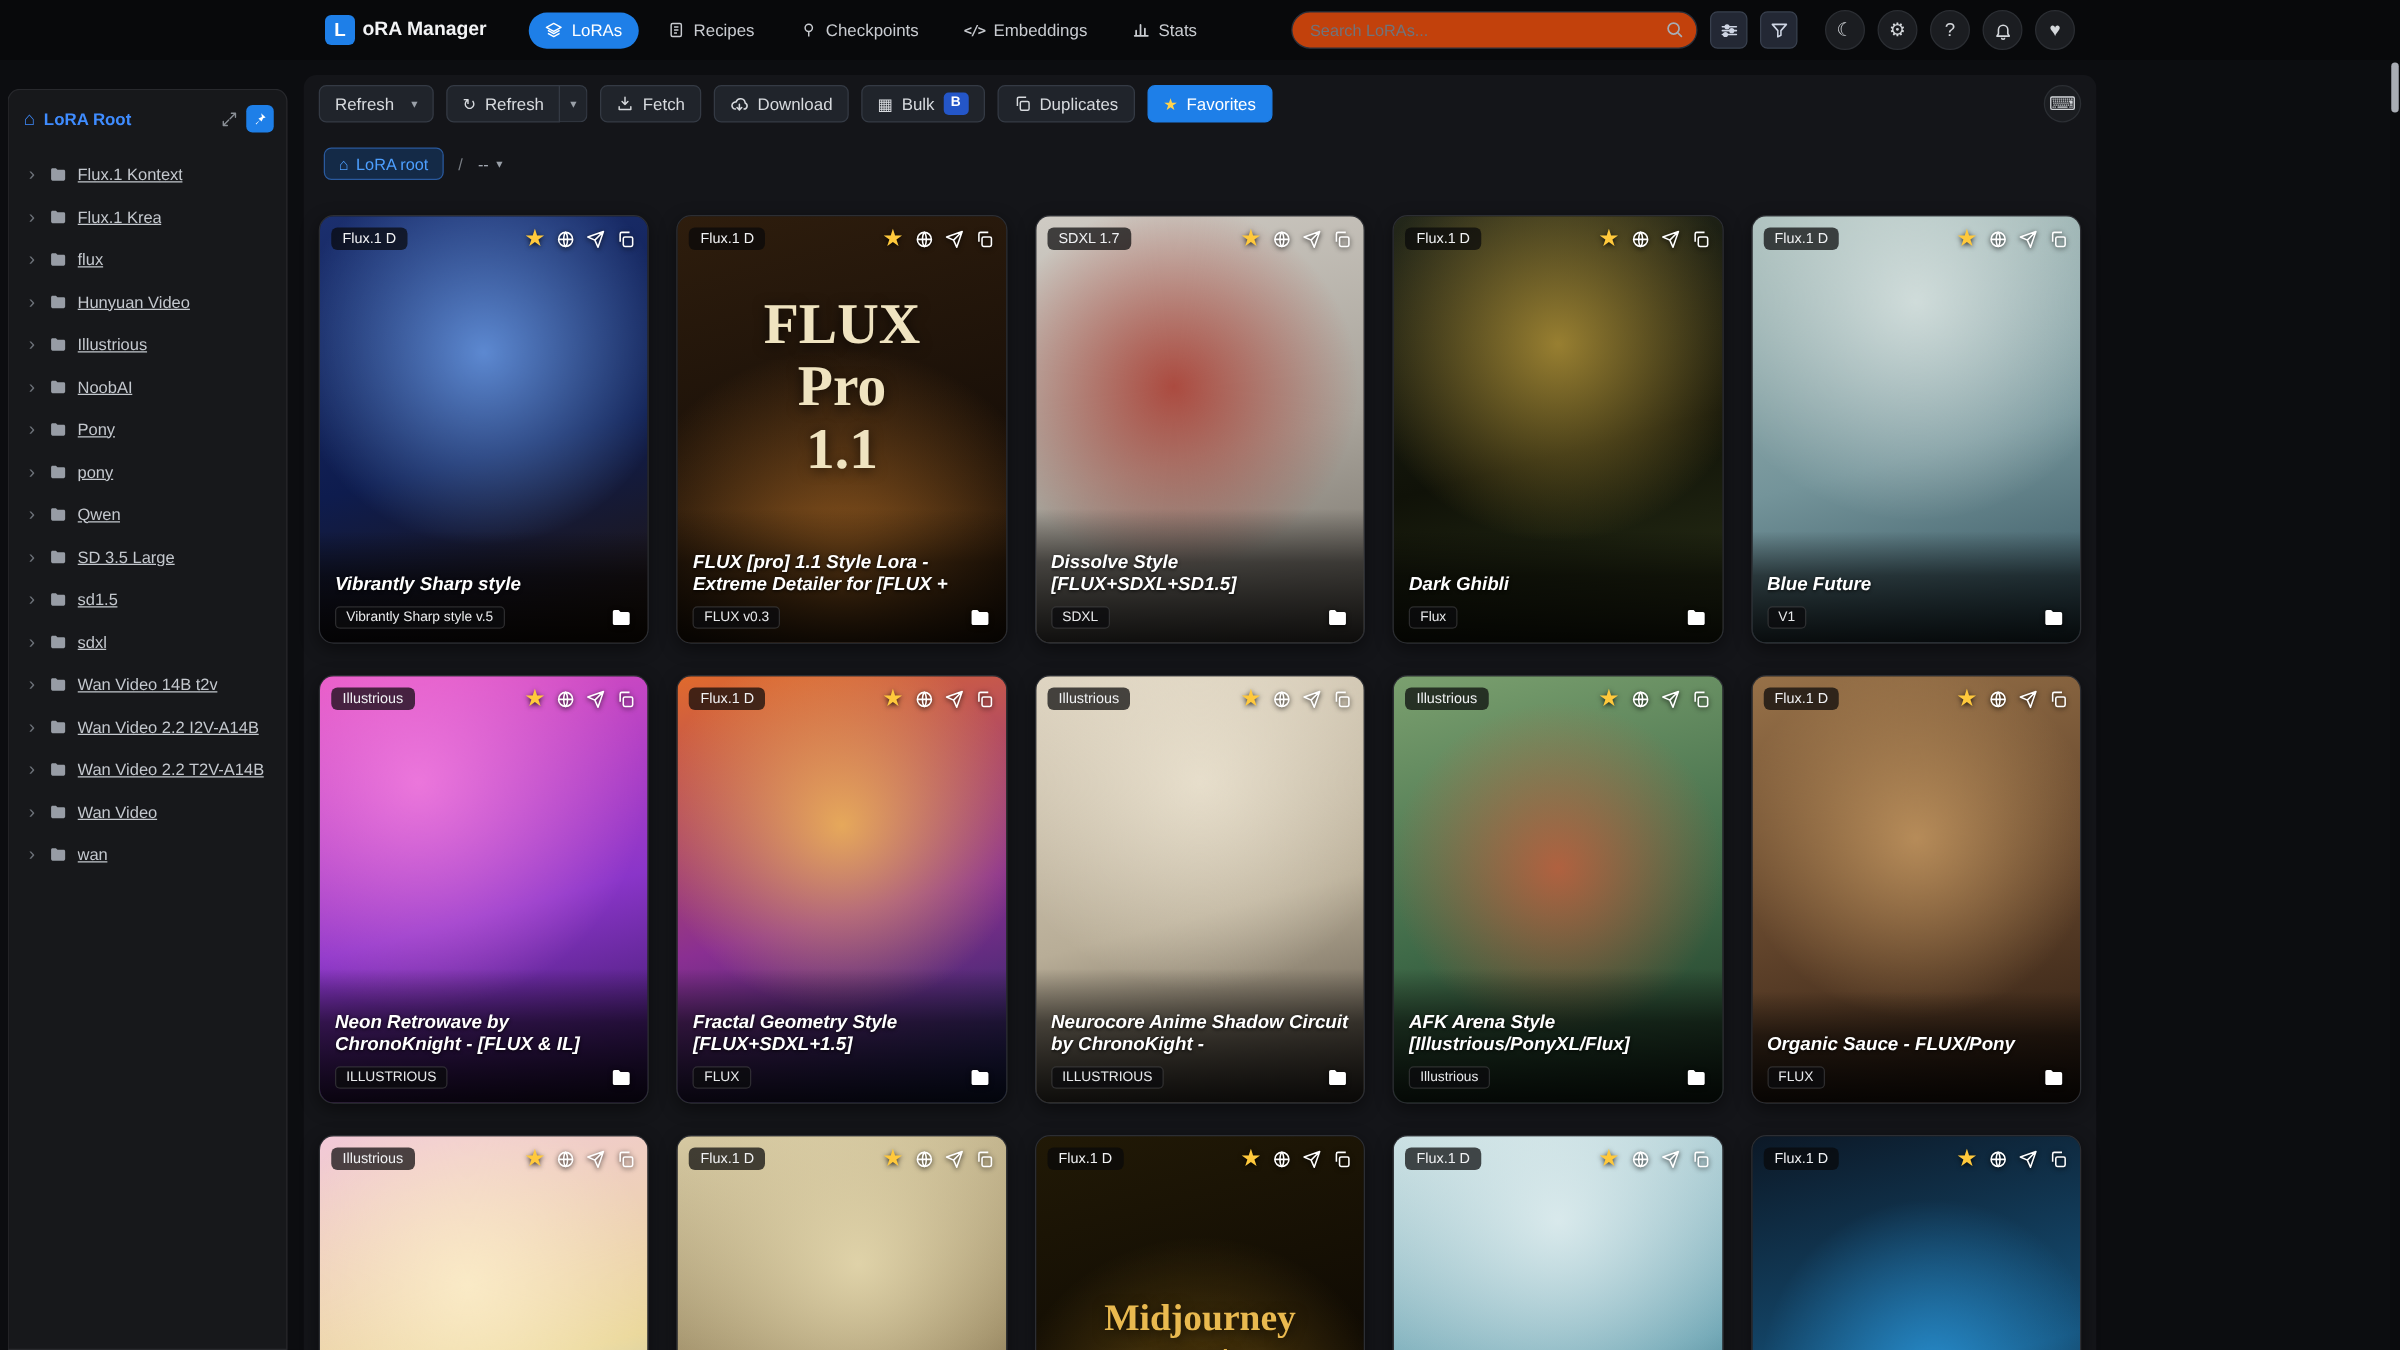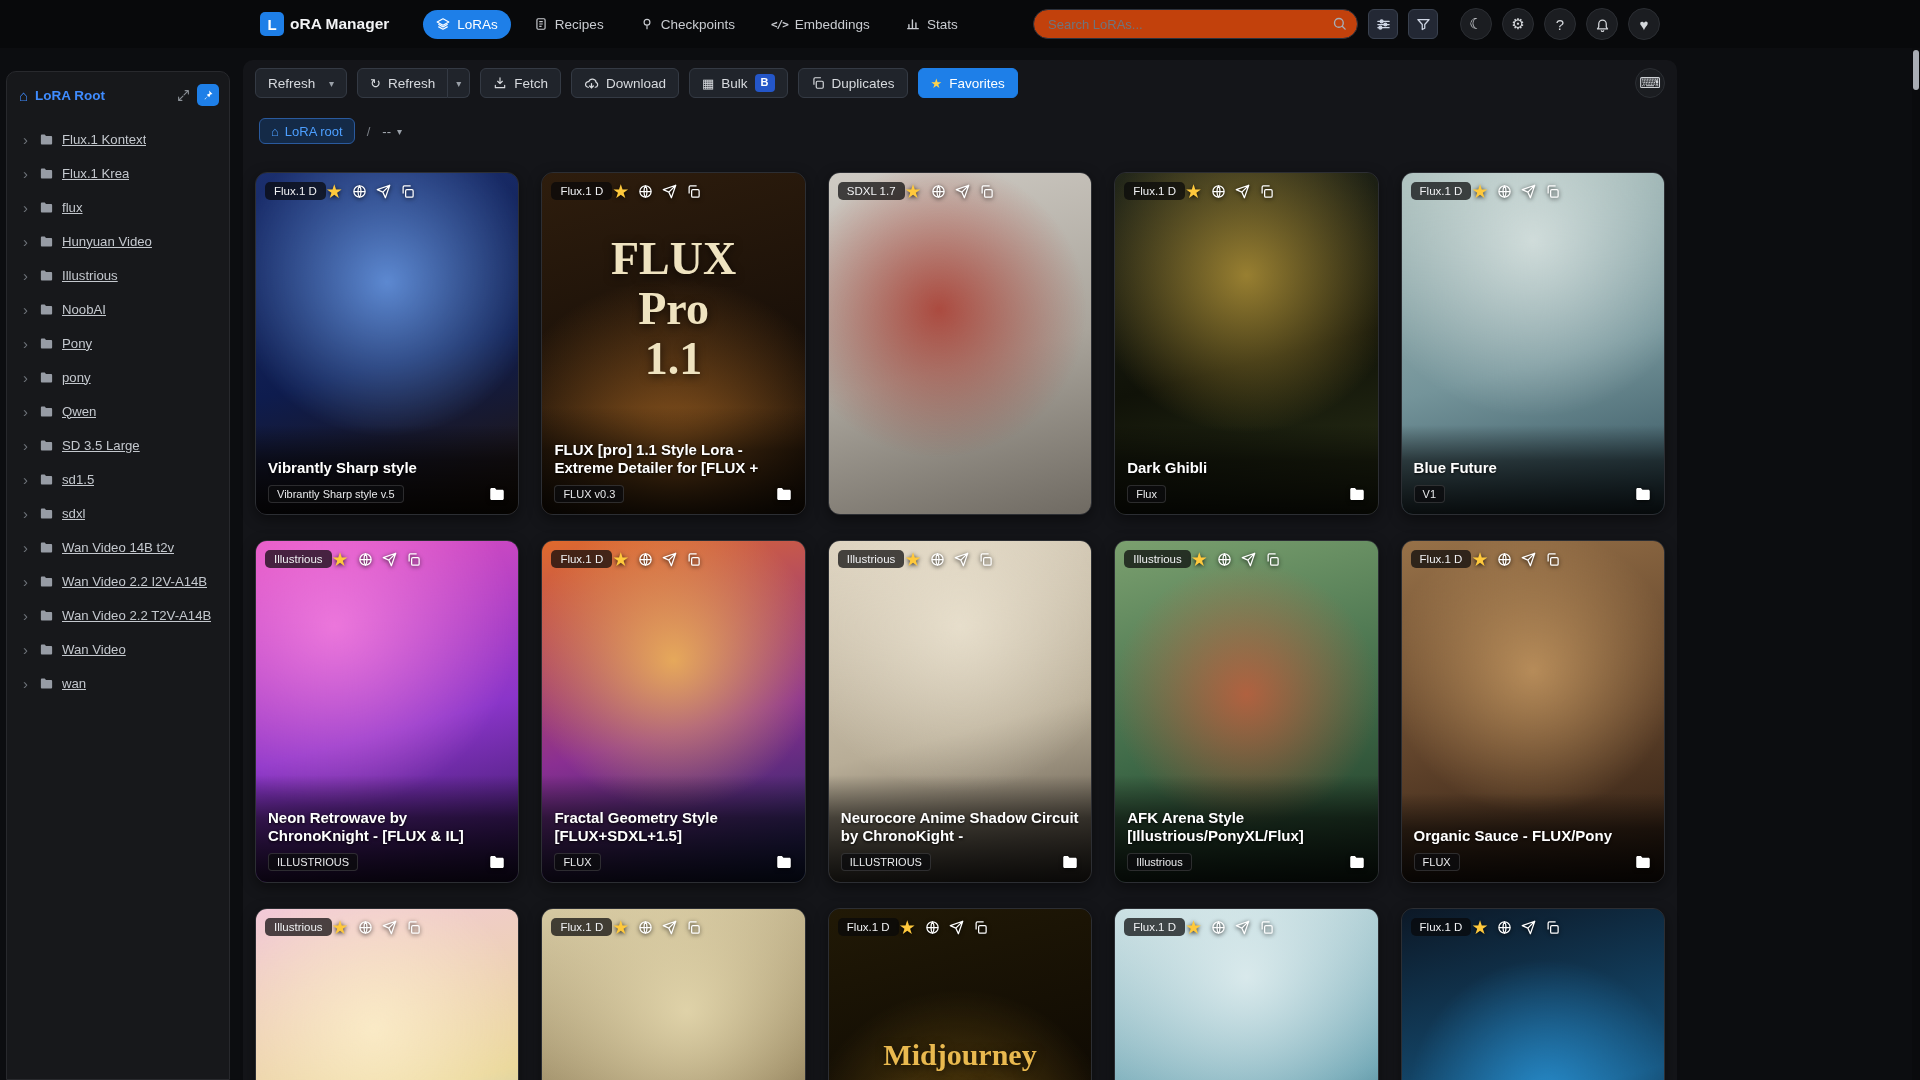--- a/index.html
+++ b/index.html
@@ -64,28 +64,28 @@
 
   .breadcrumb { display:flex; align-items:center; gap:12px; margin-top:20px; padding-left:4px; }
   .crumb-pill { height:26px; display:inline-flex; align-items:center; gap:6px; padding:0 11px; background:#142a47; border:1px solid #2a5a9e; border-radius:6px; color:#4d9fff; font-size:13px; }
   .crumb-sep { color:#7a7f86; font-size:13px; }
   .crumb-cur { display:inline-flex; align-items:center; gap:6px; color:#aab0b8; font-size:13px; }
 
   
   .grid { margin-top:28px; display:grid; grid-template-columns:repeat(5, 1fr); gap:25px 22px; }
   .card { position:relative; height:343px; border-radius:12px; overflow:hidden; background:#1a1b1e; border:1px solid #2c2e33; box-shadow:0 4px 14px rgba(0,0,0,.45); }
   .card-art { position:absolute; inset:0; }
-  .card-top { position:absolute; top:9px; left:9px; right:10px; display:flex; align-items:flex-start; z-index:3; }
+  .card-top { position:absolute; top:9px; left:9px; right:10px; display:flex; justify-content:space-between; align-items:flex-start; z-index:3; }
   .badge { background:rgba(8,8,10,.72); padding:3px 9px; border-radius:5px; font-size:11.5px; color:#f0f1f3; }
   .card-icons { display:flex; align-items:center; gap:9px; }
   .ci { color:#fff; filter:drop-shadow(0 1px 2px rgba(0,0,0,.8)); display:flex; align-items:center; }
   .ci.star { color:#ffc93c; font-size:19px; line-height:1; }
   .artwork-text { position:absolute; left:0; right:0; text-align:center; font-family:"Liberation Serif", serif; font-weight:bold; line-height:1.08; z-index:2; text-shadow:0 2px 10px rgba(0,0,0,.65); }
   .card-footer { position:absolute; left:0; right:0; bottom:0; padding:34px 12px 11px; background:linear-gradient(180deg, rgba(0,0,0,0) 0%, rgba(0,0,0,.55) 40%, rgba(0,0,0,.88) 100%); z-index:3; display:flex; flex-direction:column; gap:7px; }
-  .card-title { font-size:15px; font-weight:bold; color:#fff; line-height:1.25; text-shadow:0 1px 3px rgba(0,0,0,.9); display:-webkit-box; -webkit-line-clamp:2; -webkit-box-orient:vertical; overflow:hidden; }
+  .card-title { font-size:15px; font-weight:bold; color:#fff; line-height:1.25; text-shadow:0 1px 3px rgba(0,0,0,.9); display:-webkit-box; -webkit-line-clamp:2; -webkit-box-orient:vertical; overflow:hidden;font-style:italic; }
   .card-meta { display:flex; justify-content:space-between; align-items:flex-end; }
   .tag { background:rgba(12,12,14,.78); border:1px solid rgba(255,255,255,.14); padding:2px 8px; border-radius:4px; font-size:11px; color:#e8e9eb; max-width:200px; white-space:nowrap; overflow:hidden; text-overflow:ellipsis; }
   .folder-btn { color:#fff; filter:drop-shadow(0 1px 2px rgba(0,0,0,.8)); display:flex; }
 
   
   .scroll-track { position:fixed; right:0; top:48px; bottom:0; width:8px; background:#0a0b0d; z-index:30; }
   .scroll-thumb { position:absolute; top:2px; left:1px; width:6px; height:40px; background:#a9adb4; border-radius:3px; }
 </style>
 </head>
 <body>
@@ -530,20 +530,31 @@
               </svg>
             </span>
         <span class="ci">
               <svg width="15" height="15" viewBox="0 0 24 24" fill="none" stroke="currentColor" stroke-width="2">
                 <rect x="9" y="9" width="12" height="12" rx="2"></rect>
                 <path d="M5 15V5a2 2 0 0 1 2-2h10"></path>
               </svg>
             </span>
       </span>
     </div>
+    <div class="card-footer">
+      <h3 class="card-title">Dissolve Style [FLUX+SDXL+SD1.5]</h3>
+      <div class="card-meta">
+        <span class="tag">SDXL</span>
+        <button class="folder-btn">
+              <svg width="18" height="18" viewBox="0 0 24 24" fill="currentColor">
+                <path d="M3 6c0-1.1.8-2 1.8-2h4.4l2 2.2h8c1 0 1.8.9 1.8 2V18c0 1.1-.8 2-1.8 2H4.8C3.8 20 3 19.1 3 18z"></path>
+              </svg>
+            </button>
+      </div>
+    </div>
   </article>
       <article class="card">
     <div class="card-art" style="background: radial-gradient(circle at 50% 30%, rgba(202, 166, 62, 0.72) 0%, rgba(0, 0, 0, 0) 58%), linear-gradient(165deg, rgb(35, 39, 26) 0%, rgb(16, 18, 8) 55%, rgb(44, 51, 24) 100%);"></div>
 
     <div class="card-top">
       <span class="badge">Flux.1 D</span>
       <span class="card-icons">
         <span class="ci star" style="color: rgb(255, 201, 60);">★</span>
         <span class="ci">
               <svg width="15" height="15" viewBox="0 0 24 24" fill="none" stroke="currentColor" stroke-width="2">

